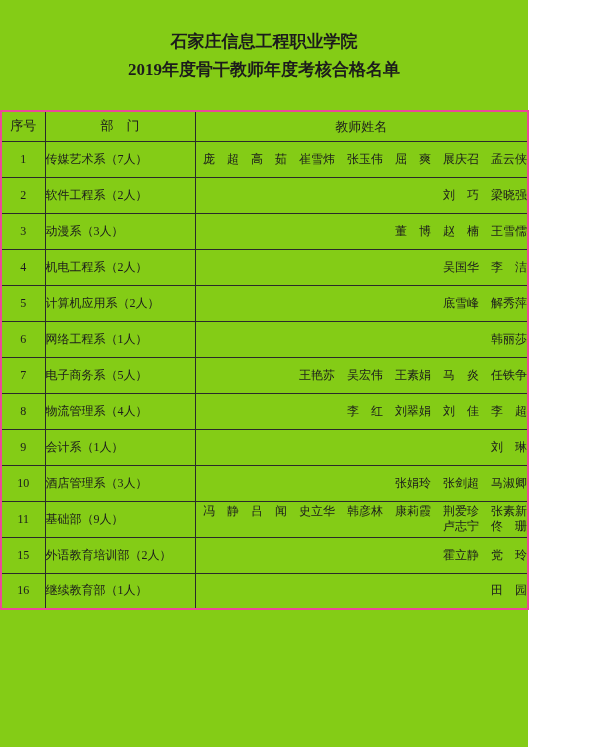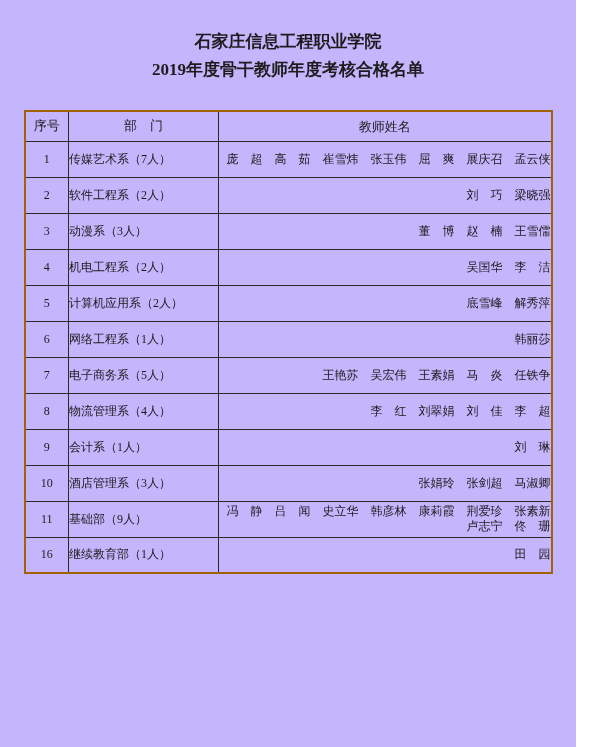--- a/index.html
+++ b/index.html
@@ -5,43 +5,43 @@
   html, body {
     margin: 0;
     padding: 0;
     background: #ffffff;
     width: 600px;
     height: 747px;
     font-family: "Liberation Serif", "DejaVu Serif", serif;
     color: #1c1c1c;
   }
   .page {
-    width: 576px;
+    width: 528px;
     height: 747px;
     box-sizing: border-box;
     padding-top: 31px;
-    background: #c4b5fd;
+    background: #84cc16;
   }
   .doc-title, .doc-subtitle {
     text-align: center;
     font-weight: bold;
     font-size: 17px;
     margin: 0;
     line-height: 22px;
   }
   .doc-subtitle {
     margin-top: 6px;
     margin-bottom: 29px;
   }
   table.roster {
     border-collapse: collapse;
     margin: 0 auto;
     table-layout: fixed;
     width: 527px;
-    border: 2px solid #a16207;
+    border: 2px solid #ec4899;
   }
   table.roster th, table.roster td {
     border: 1px solid #2a2a2a;
     box-sizing: border-box;
     overflow: hidden;
   }
   table.roster th {
     height: 30px;
     font-size: 13px;
     font-weight: normal;
@@ -129,19 +129,24 @@
           <td class="col-department">酒店管理系（3人）</td>
           <td class="col-teachers">张娟玲　张剑超　马淑卿</td>
         </tr>
         <tr>
           <td class="col-no">11</td>
           <td class="col-department">基础部（9人）</td>
           <td class="col-teachers">冯　静　吕　闻　史立华　韩彦林　康莉霞　荆爱珍　张素新
 卢志宁　佟　珊</td>
         </tr>
         <tr>
+          <td class="col-no">15</td>
+          <td class="col-department">外语教育培训部（2人）</td>
+          <td class="col-teachers">霍立静　党　玲</td>
+        </tr>
+        <tr>
           <td class="col-no">16</td>
           <td class="col-department">继续教育部（1人）</td>
           <td class="col-teachers">田　园</td>
         </tr>
       </tbody>
   </table>
 </div>
 
 </body></html>

